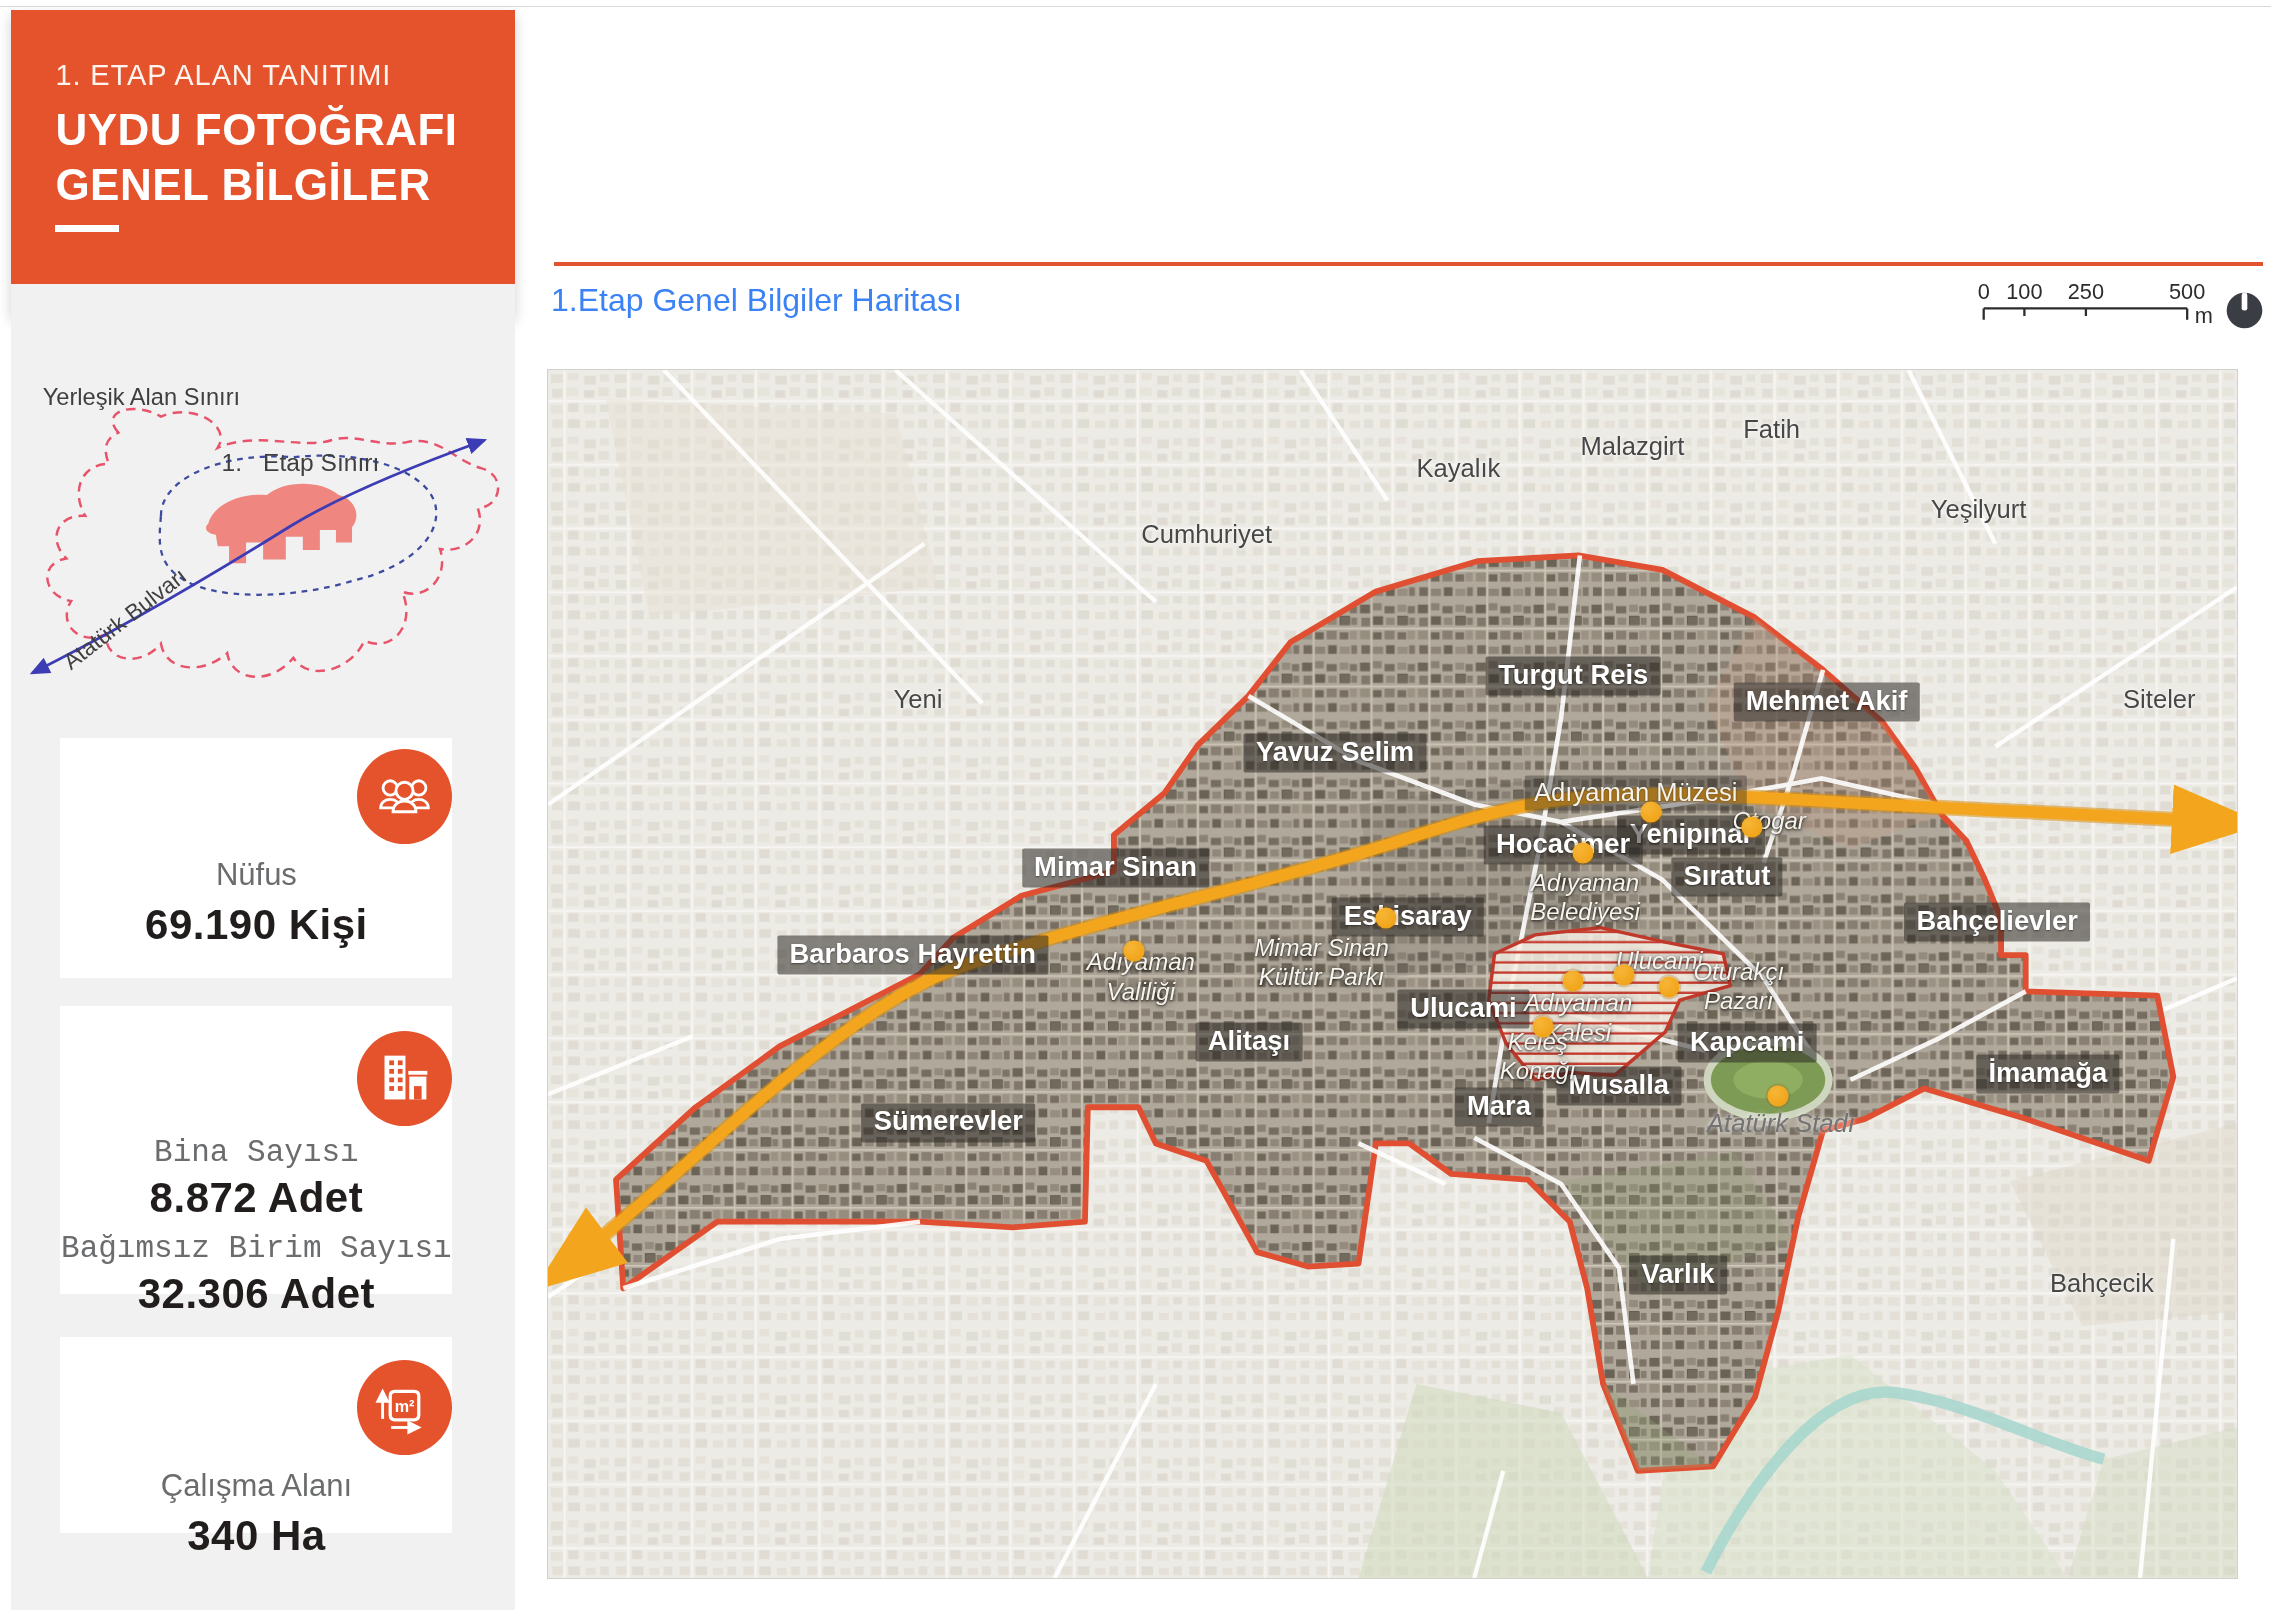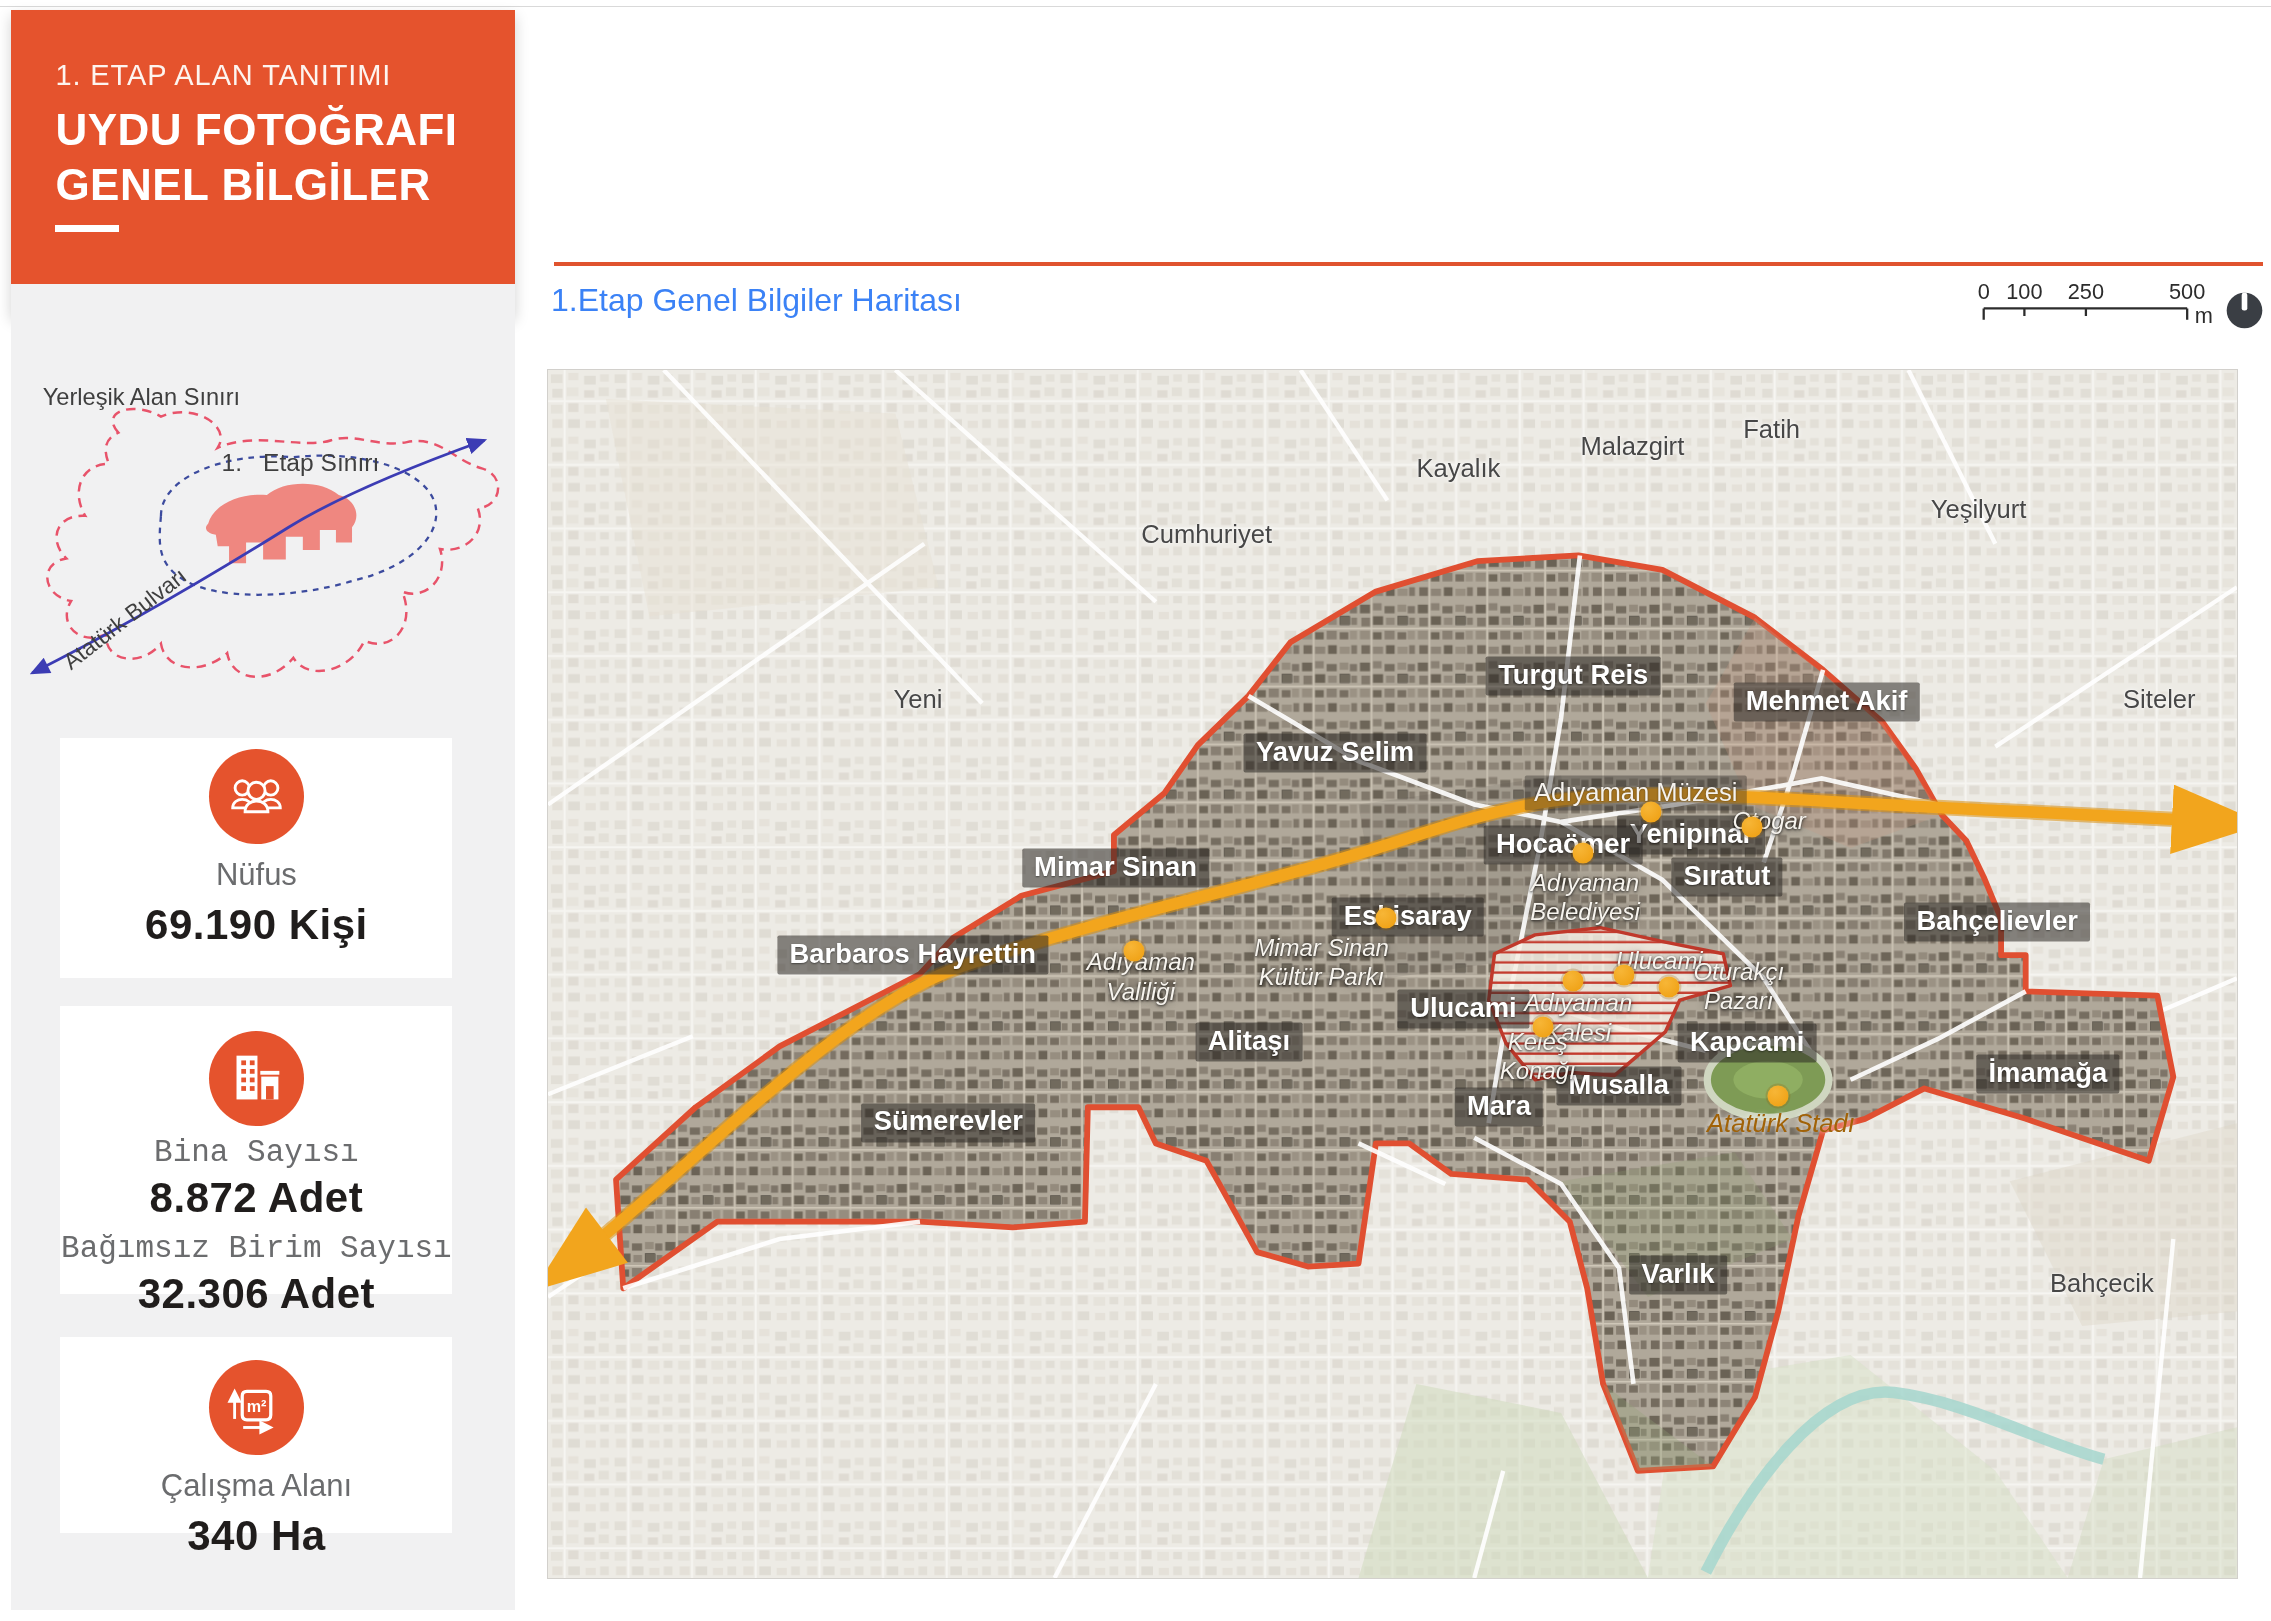--- a/index.html
+++ b/index.html
@@ -13,21 +13,21 @@
   .brand .t1{font-size:44px;font-weight:700;margin-top:13.2px;letter-spacing:0.5px;}
   .brand .t2{font-size:44px;font-weight:700;margin-top:5.7px;letter-spacing:0.5px;}
   .brand .underline{width:64px;height:6.6px;background:#fff;margin-top:15px;}
 
   
   .sidebar{position:absolute;left:11.4px;top:284px;width:504px;height:1326px;background:#f1f1f2;}
   .inset{position:absolute;left:7.6px;top:90px;width:492px;height:350px;}
   .inset text{font-family:"Liberation Sans",sans-serif;}
 
   .card{position:absolute;left:49px;width:392px;background:#ffffff;text-align:center;}
-  .card .iconwrap{display:flex;justify-content:center;}
+  .card .iconwrap{display:flex;justify-content:flex-end;}
   .card .circle{width:95px;height:95px;border-radius:50%;background:#E5532D;display:flex;align-items:center;justify-content:center;}
   .card .lab{font-size:31px;color:#6b6c6e;margin-top:13.2px;}
   .card .val{font-size:42px;font-weight:700;color:#201d1c;margin-top:7.6px;letter-spacing:0.5px;}
   .card1{top:454px;height:240px;padding-top:11px;box-sizing:border-box;}
   .card2{top:722px;height:288px;padding-top:24.6px;box-sizing:border-box;}
   .card3{top:1053px;height:196px;padding-top:23px;box-sizing:border-box;}
   .card2 .lab{margin-top:9.5px;font-family:Liberation Mono, monospace;}
   .card2 .val{margin-top:3.8px;}
 
   
@@ -39,21 +39,21 @@
 
   .map{position:absolute;left:547px;top:369px;width:1691px;height:1210px;border:0.9px solid #d2d0cc;box-sizing:border-box;overflow:hidden;background:#ecebe6;}
   .map svg.base{position:absolute;left:0;top:0;width:100%;height:100%;}
   .overlay{position:absolute;left:0;top:0;width:100%;height:100%;}
 
   .mlabel{position:absolute;transform:translate(-50%,-50%);white-space:pre-line;text-align:center;line-height:1.22;}
   .mlabel.out{color:#474747;font-size:25.6px;text-shadow:0 0 5.7px rgba(255,255,255,.9),0 0 1.9px rgba(255,255,255,.9);white-space:nowrap;}
   .mlabel.in{color:#fff;font-size:27.4px;font-weight:700;background:rgba(43,40,37,.55);padding:1.9px 12.3px 3.8px;border-radius:1.9px;white-space:nowrap;text-shadow:0 0.9px 1.9px rgba(0,0,0,.45);}
   .mlabel.insoft{color:#f6f3ee;font-size:25.6px;font-weight:400;background:rgba(43,40,37,.38);padding:0.9px 9.5px 2.8px;border-radius:1.9px;white-space:nowrap;text-shadow:0 0.9px 1.9px rgba(0,0,0,.5);}
   .mlabel.poi{color:#f7f4ee;font-size:24px;font-style:italic;text-shadow:0 0.9px 2.8px rgba(0,0,0,.85),0 0 9.5px rgba(0,0,0,.45);}
-  .mlabel.poidark{color:#a16207;font-size:25.6px;font-style:italic;text-shadow:0 0 5.7px rgba(255,255,255,.85);white-space:nowrap;}
+  .mlabel.poidark{color:#737373;font-size:25.6px;font-style:italic;text-shadow:0 0 5.7px rgba(255,255,255,.85);white-space:nowrap;}
   .mdot{position:absolute;width:21px;height:21px;border-radius:50%;transform:translate(-50%,-50%);
         background:radial-gradient(circle at 35% 30%,#f7b637,#ee9d0e);box-shadow:0 0 0 1.9px rgba(150,95,0,.25);}
 </style>
 </head>
 <body>
 
 <div class="topline"></div>
 
 <div class="brand">
   <div class="kicker">1. ETAP ALAN TANITIMI</div>

